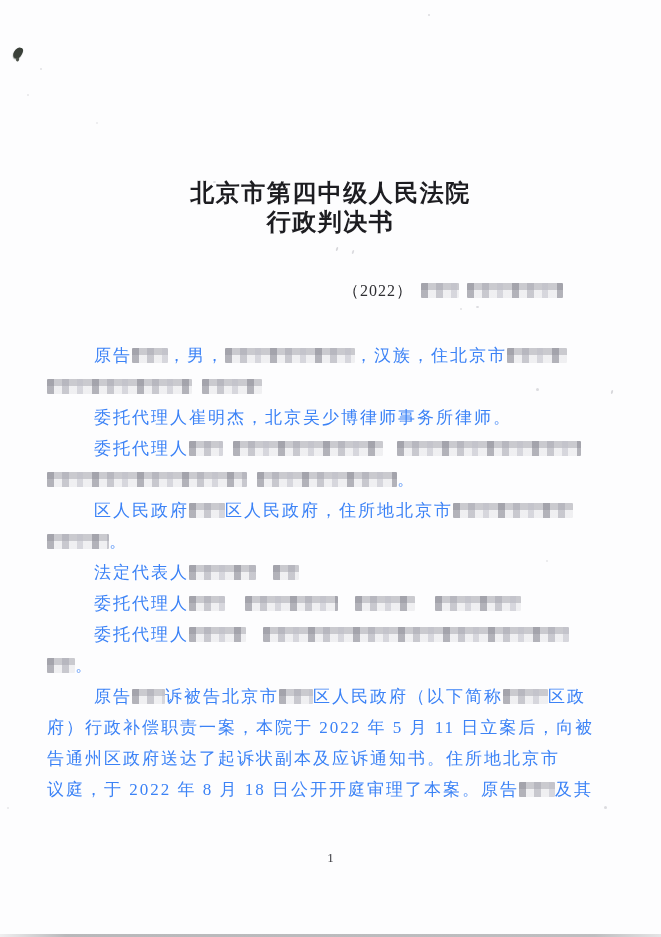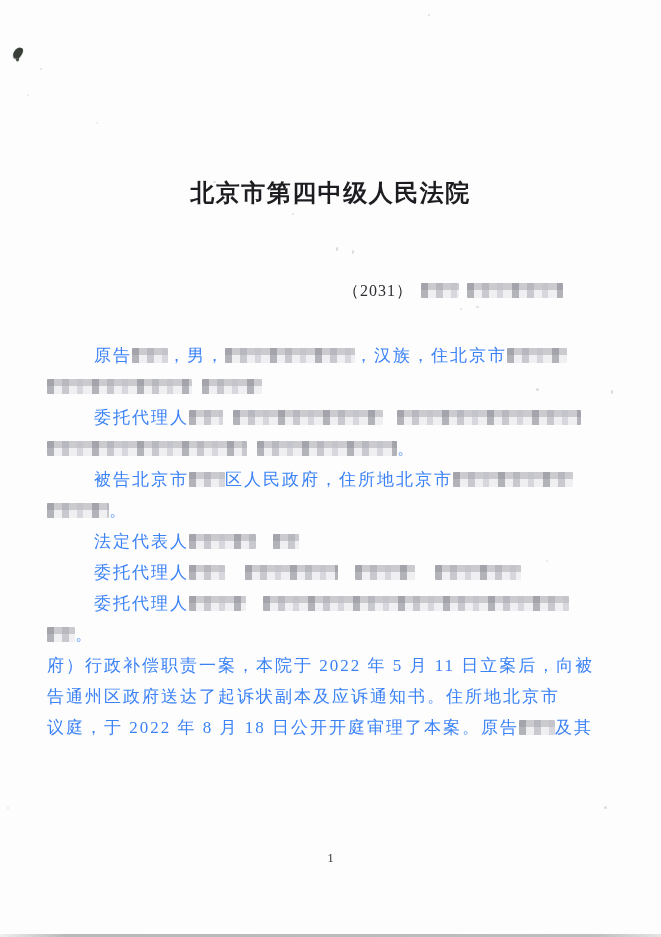--- a/index.html
+++ b/index.html
@@ -85,35 +85,38 @@
   <div class="speck" style="left:476px;top:306px;width:3px;height:2px;opacity:.3"></div>
   <div class="speck" style="left:536px;top:388px;width:3px;height:3px;opacity:.3"></div>
   <div class="speck" style="left:611px;top:390px;width:2px;height:4px;opacity:.35;transform:rotate(15deg)"></div>
   <div class="speck" style="left:546px;top:560px;width:2px;height:2px;opacity:.2"></div>
   <div class="speck" style="left:604px;top:806px;width:3px;height:3px;opacity:.3"></div>
   <div class="speck" style="left:7px;top:807px;width:2px;height:2px;opacity:.2"></div>
   <div class="bottom-edge"></div>
 
   <div class="title-block">
     <div class="title-line">北京市第四中级人民法院</div>
+    <div class="title-line">行政判决书</div>
   </div>
 
-  <div class="case-line"><span class="t">（2031）</span><span class="gap" style="width: 8px;"></span><span class="redact" style="width: 38px;"></span><span class="gap" style="width: 8px;"></span><span class="redact" style="width: 96px;"></span></div>
+  <div class="case-line"><span class="t">（2022）</span><span class="gap" style="width: 8px;"></span><span class="redact" style="width: 38px;"></span><span class="gap" style="width: 8px;"></span><span class="redact" style="width: 96px;"></span></div>
 
   <div class="body-text">
       <div class="line indent"><span class="t">原告</span><span class="redact" style="width: 36px;"></span><span class="t">，男，</span><span class="redact" style="width: 130px;"></span><span class="t">，汉族，住北京市</span><span class="redact" style="width: 60px;"></span></div>
       <div class="line"><span class="redact" style="width: 145px;"></span><span class="gap" style="width: 10px;"></span><span class="redact" style="width: 60px;"></span></div>
+      <div class="line indent"><span class="t">委托代理人崔明杰，北京吴少博律师事务所律师。</span></div>
       <div class="line indent"><span class="t">委托代理人</span><span class="redact" style="width: 34px;"></span><span class="gap" style="width: 10px;"></span><span class="redact" style="width: 150px;"></span><span class="gap" style="width: 14px;"></span><span class="redact" style="width: 184px;"></span></div>
       <div class="line"><span class="redact" style="width: 200px;"></span><span class="gap" style="width: 10px;"></span><span class="redact" style="width: 140px;"></span><span class="t">。</span></div>
-      <div class="line indent"><span class="t">被告北京市</span><span class="redact" style="width: 36px;"></span><span class="t">区人民政府，住所地北京市</span><span class="redact" style="width: 120px;"></span></div>
+      <div class="line indent"><span class="t">区人民政府</span><span class="redact" style="width: 36px;"></span><span class="t">区人民政府，住所地北京市</span><span class="redact" style="width: 120px;"></span></div>
       <div class="line"><span class="redact" style="width: 62px;"></span><span class="t">。</span></div>
       <div class="line indent"><span class="t">法定代表人</span><span class="redact" style="width: 67px;"></span><span class="gap" style="width: 17px;"></span><span class="redact" style="width: 26px;"></span></div>
       <div class="line indent"><span class="t">委托代理人</span><span class="redact" style="width: 36px;"></span><span class="gap" style="width: 20px;"></span><span class="redact" style="width: 93px;"></span><span class="gap" style="width: 17px;"></span><span class="redact" style="width: 60px;"></span><span class="gap" style="width: 20px;"></span><span class="redact" style="width: 86px;"></span></div>
       <div class="line indent"><span class="t">委托代理人</span><span class="redact" style="width: 57px;"></span><span class="gap" style="width: 17px;"></span><span class="redact" style="width: 306px;"></span></div>
       <div class="line"><span class="redact" style="width: 28px;"></span><span class="t">。</span></div>
+      <div class="line indent"><span class="t">原告</span><span class="redact" style="width: 33px;"></span><span class="t">诉被告北京市</span><span class="redact" style="width: 34px;"></span><span class="t">区人民政府（以下简称</span><span class="redact" style="width: 45px;"></span><span class="t">区政</span></div>
       <div class="line"><span class="t">府）行政补偿职责一案，本院于 2022 年 5 月 11 日立案后，向被</span></div>
       <div class="line"><span class="t">告通州区政府送达了起诉状副本及应诉通知书。住所地北京市</span></div>
       <div class="line"><span class="t">议庭，于 2022 年 8 月 18 日公开开庭审理了本案。原告</span><span class="redact" style="width: 36px;"></span><span class="t">及其</span></div>
     </div>
 
   <div class="page-number">1</div>
 
 </div>
 
 </body></html>

